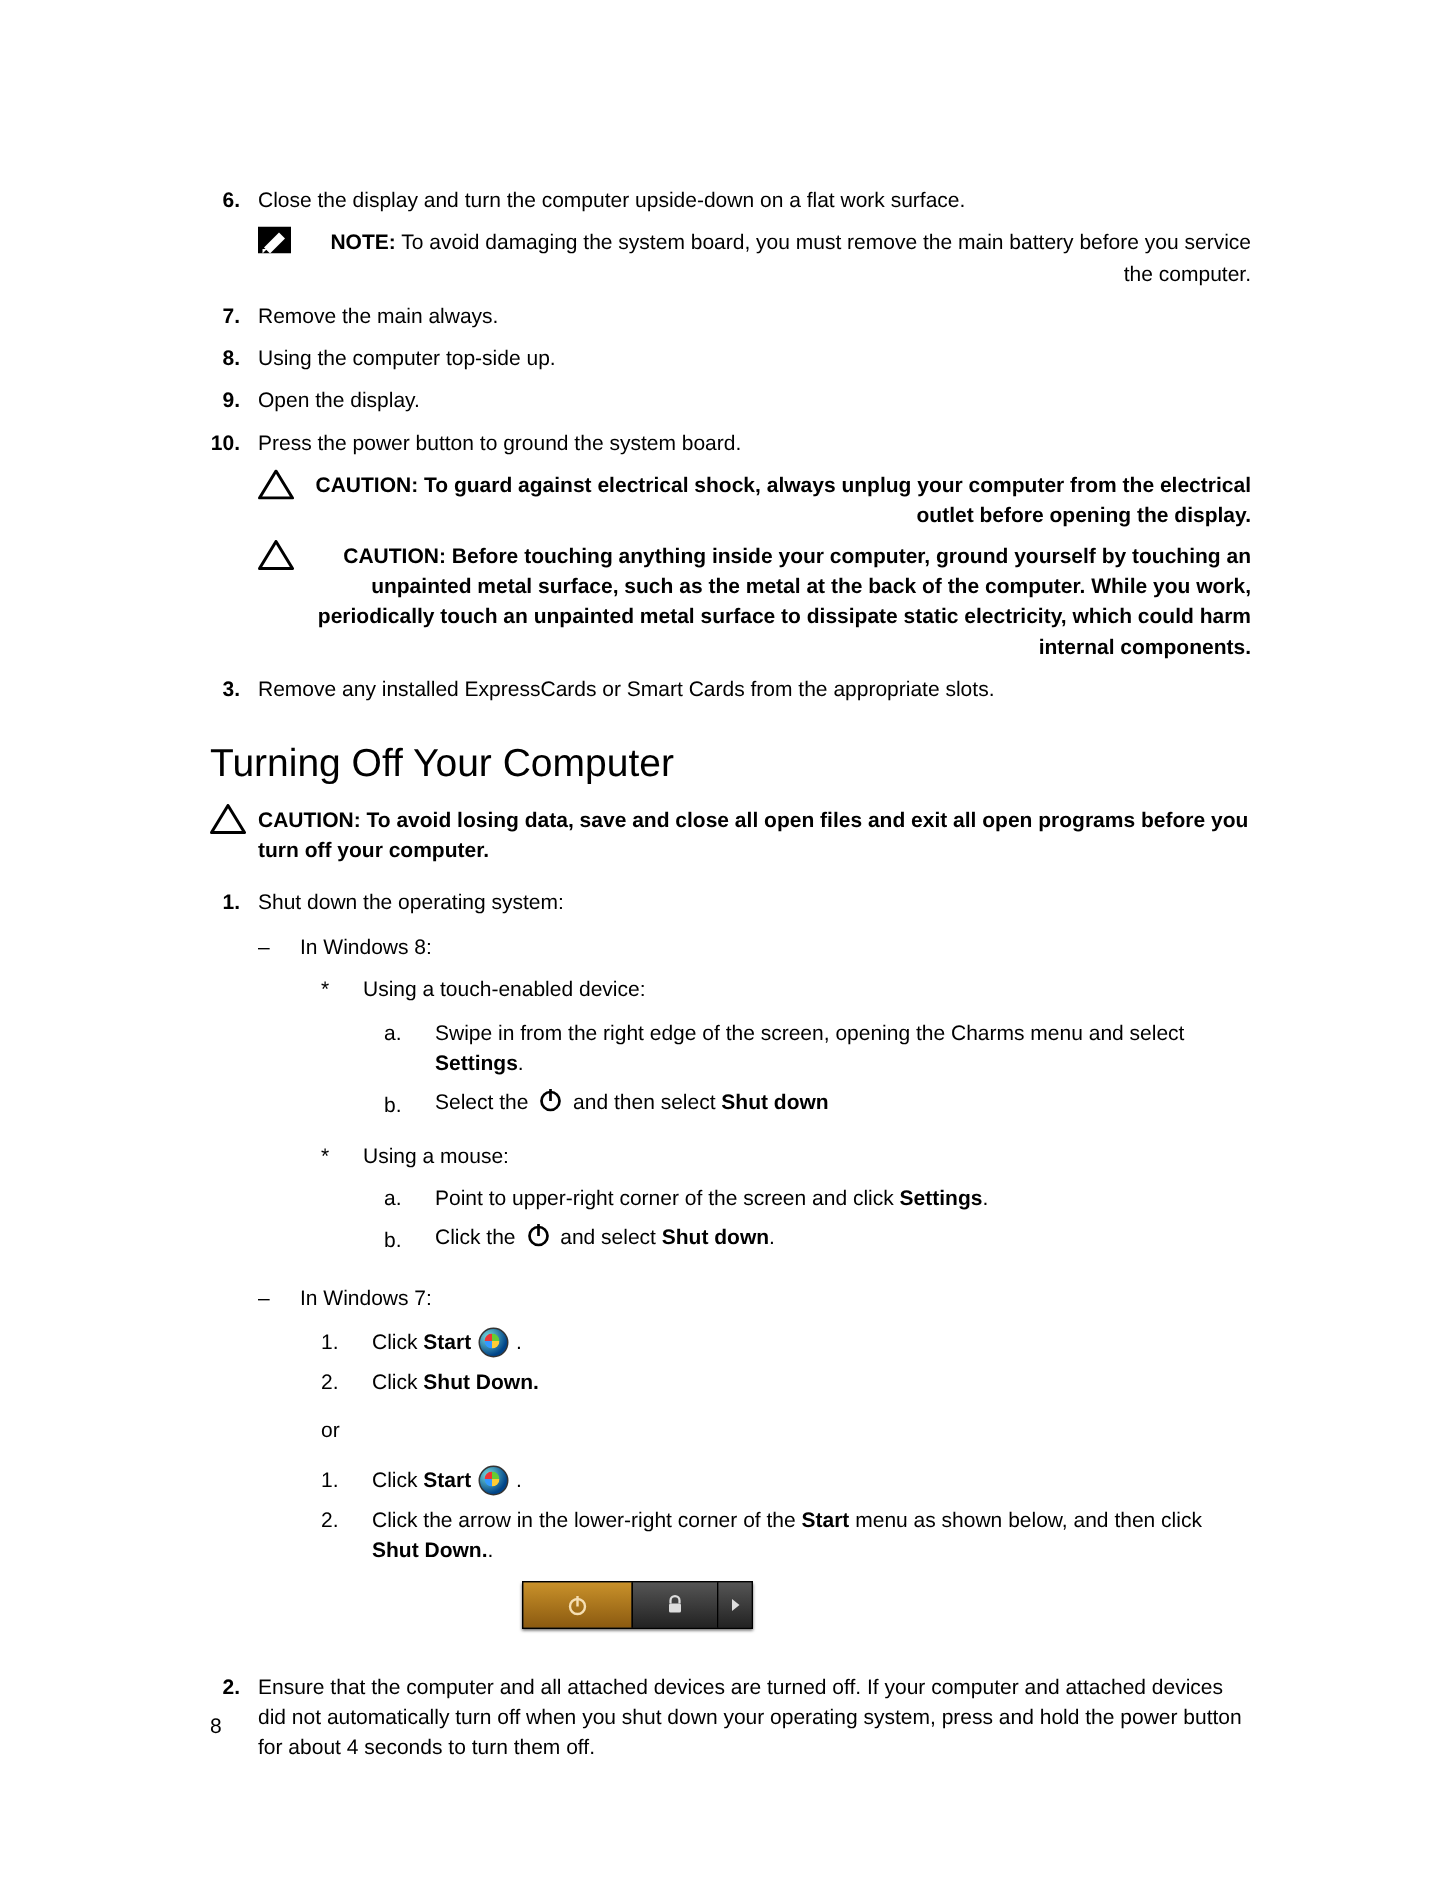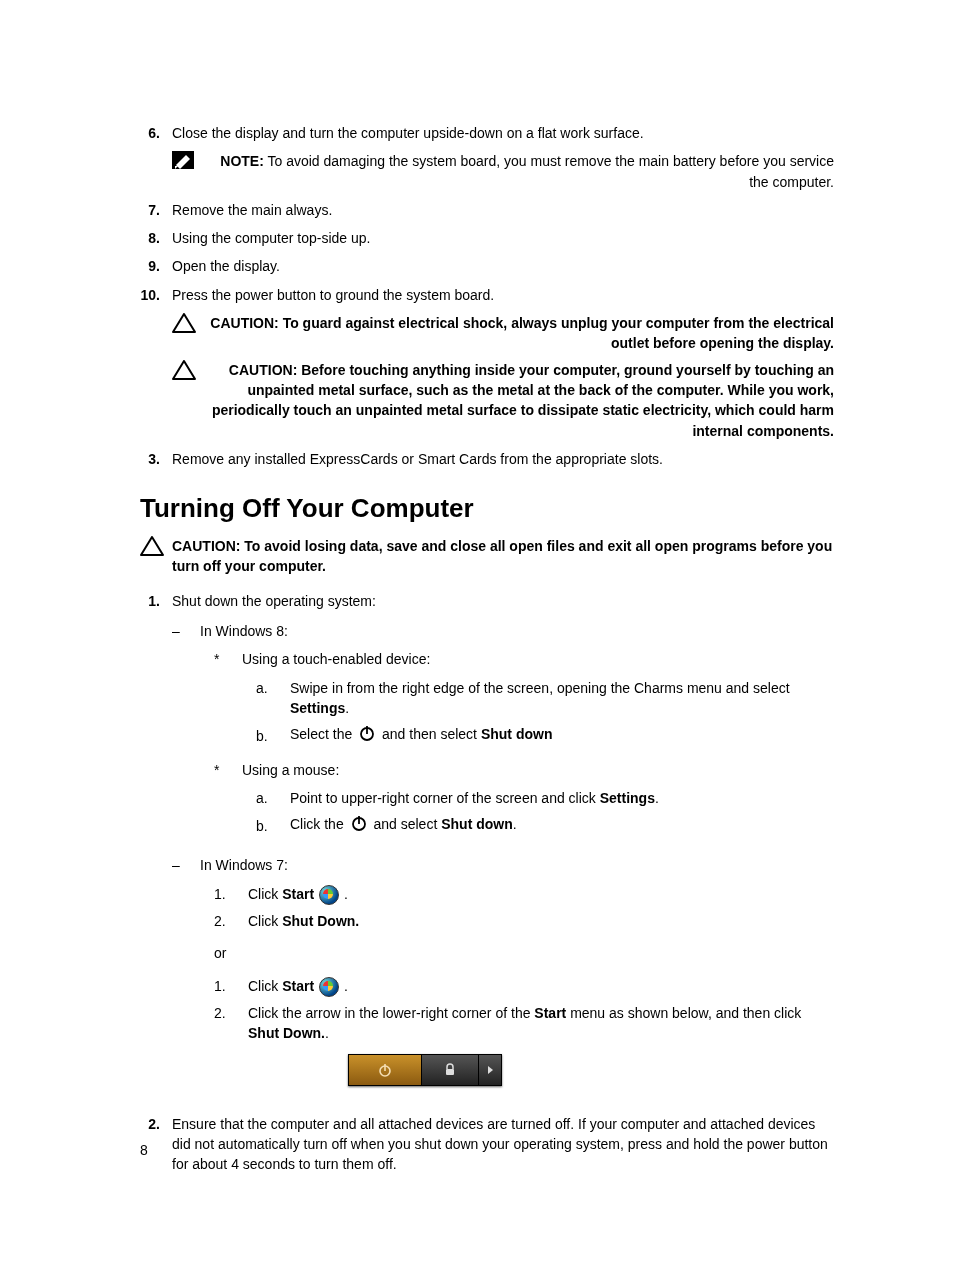--- a/index.html
+++ b/index.html
@@ -48,21 +48,21 @@
   }
   .callout .text {
     flex: 1;
   }
   .bold {
     font-weight: bold;
   }
   h1 {
     font-family: "Trebuchet MS", Arial, sans-serif;
     font-size: 26px;
-    font-weight: bold;
+    font-weight: normal;
     margin: 24px 0 12px 0;
   }
   .caution-root {
     display: flex;
     margin: 8px 0 14px 0;
     line-height: 1.45;
     justify-content: center;
   }
   .caution-root .icon {
     width: 32px;

